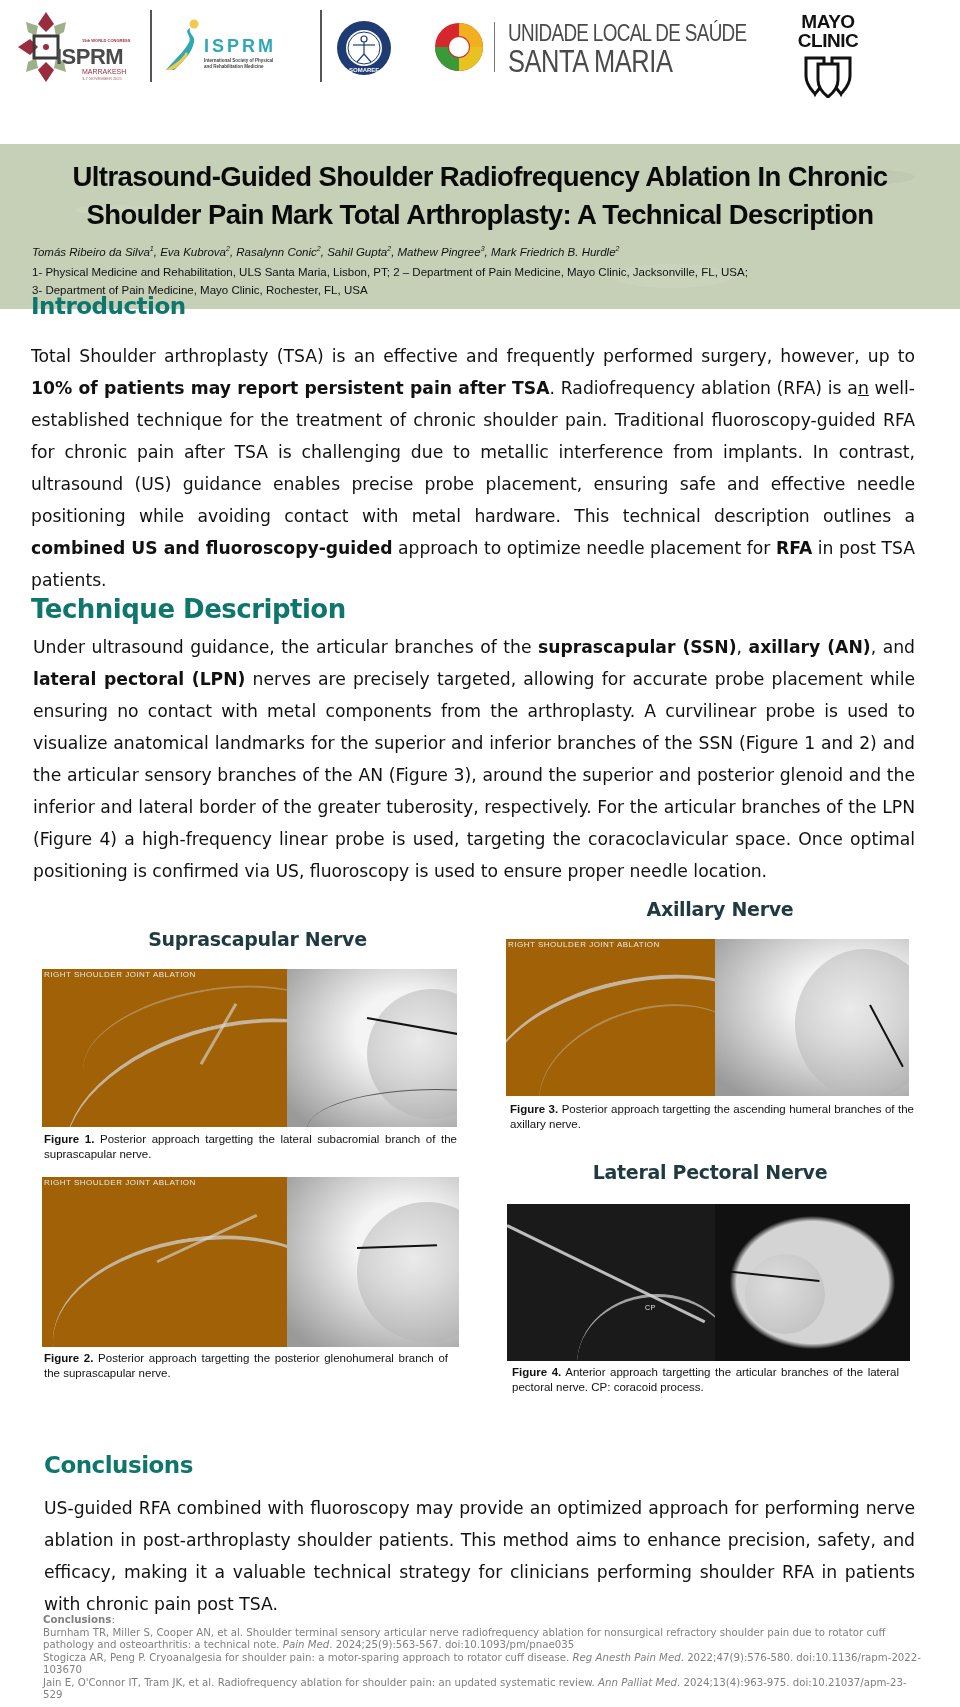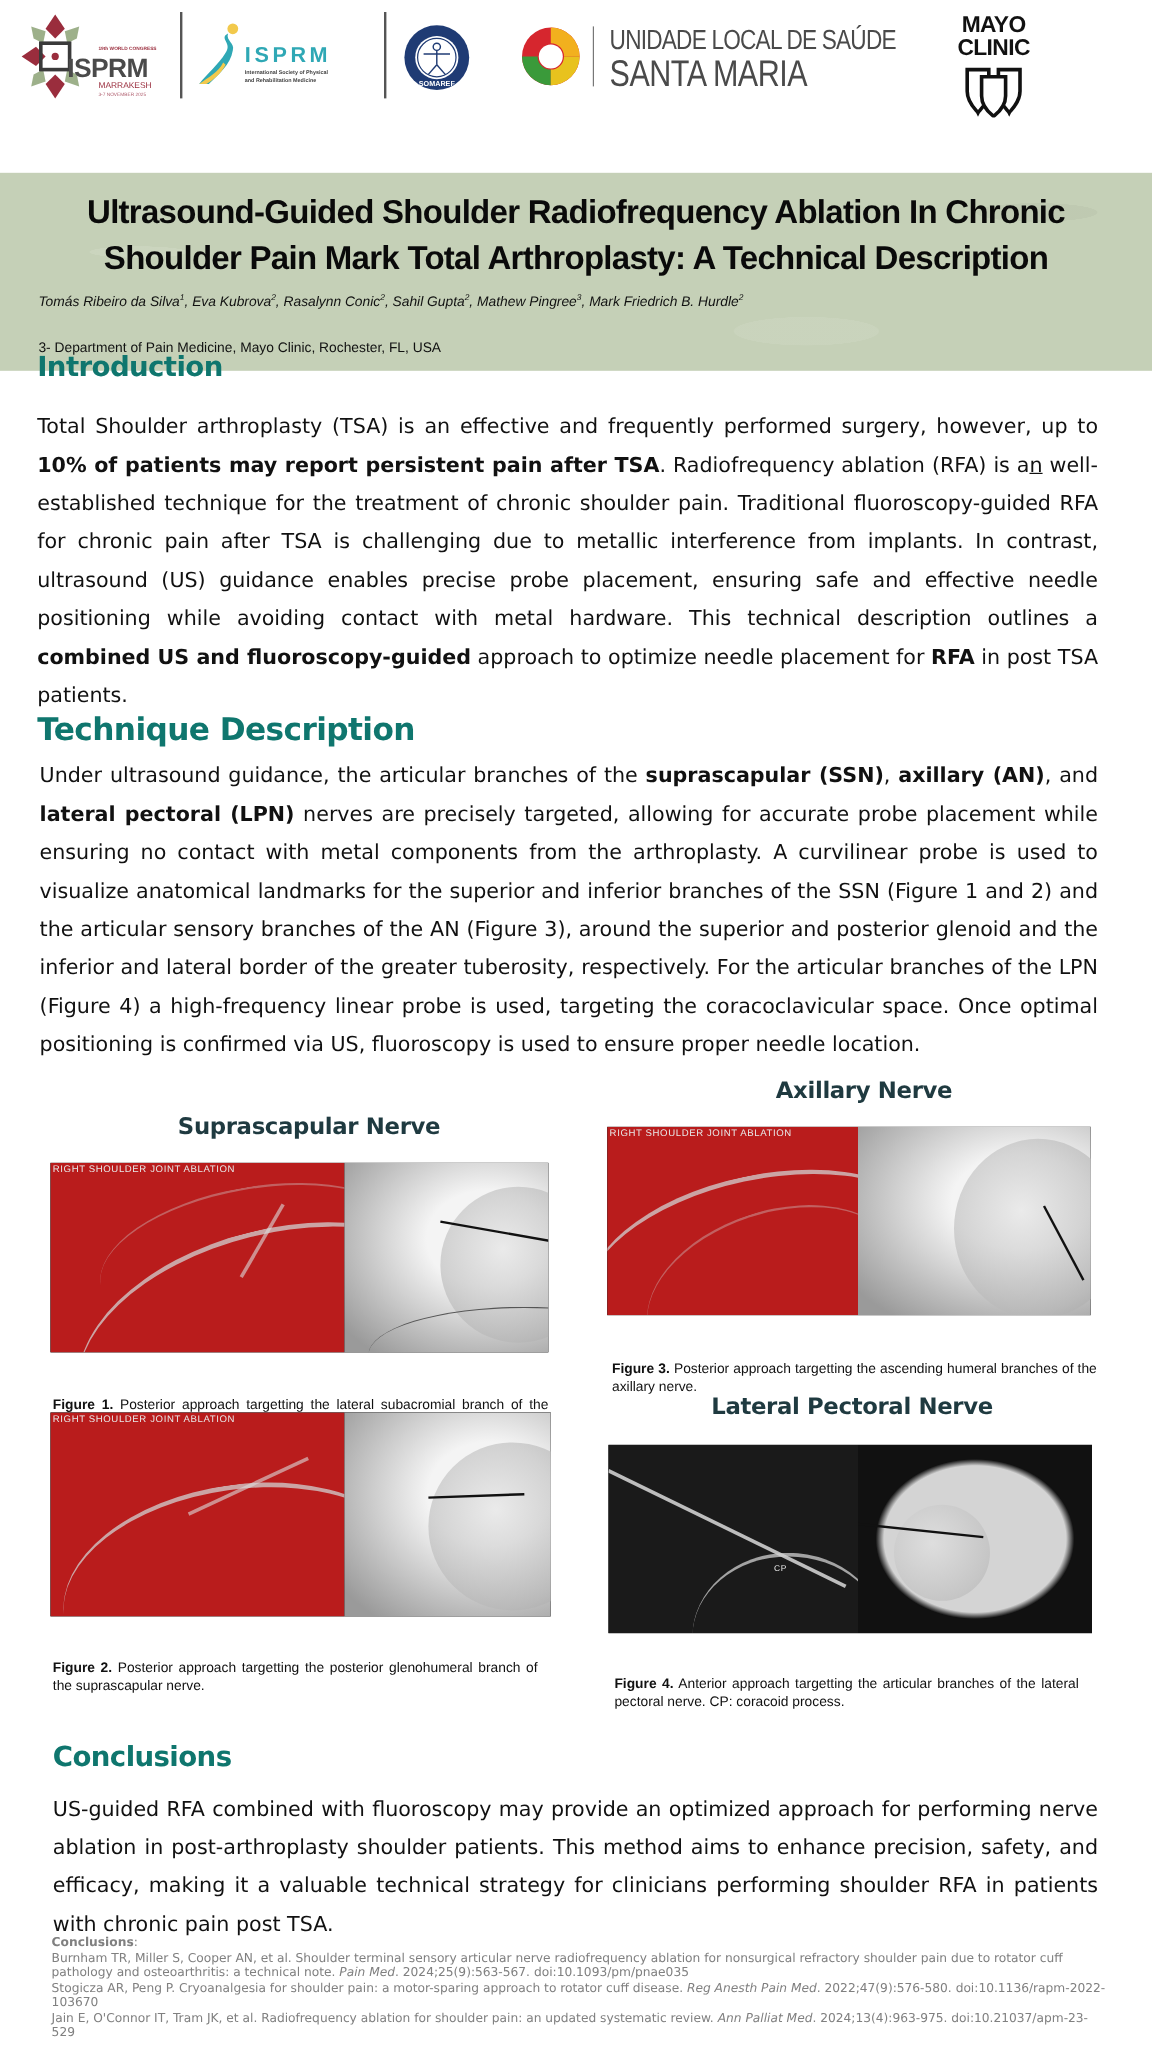--- a/index.html
+++ b/index.html
@@ -40,29 +40,29 @@
   
   .h2 { position: absolute; font: bold 23px "DejaVu Sans", sans-serif; color: #0f766e; letter-spacing: -0.5px; }
   .h2.small { font-size: 26px; }
   .para { position: absolute; font: 17.2px "DejaVu Sans", sans-serif; line-height: 32px; color: #111; text-align: justify; }
   .para b { font-weight: bold; }
   .para u { text-decoration: underline; }
 
   
   .fig-heading { position: absolute; font: bold 19px "DejaVu Sans", sans-serif; color: #1f3a40; text-align: center; letter-spacing: -0.3px; }
   .fig { position: absolute; background: #000; overflow: hidden; }
-  .us { position: absolute; left: 0; top: 0; height: 100%; background: #b91c1c; overflow: hidden; }
+  .us { position: absolute; left: 0; top: 0; height: 100%; background: #a16207; overflow: hidden; }
   .us .label { position: absolute; left: 2px; top: 1px; font: 8px "Liberation Sans", sans-serif; color: #e8e8e8; letter-spacing: 0.5px; white-space: nowrap; }
   .us .arc { position: absolute; border-radius: 50%; border-top: 4px solid rgba(210,210,210,0.75); border-left: 0; border-right: 0; border-bottom: 0; }
   .us .speck { position: absolute; background: rgba(160,160,160,0.25); }
   .xray { position: absolute; top: 0; height: 100%; background: radial-gradient(ellipse at 70% 40%, #f4f4f4 0 30%, #cfcfcf 55%, #9a9a9a 90%); overflow: hidden; }
   .xray .bone { position: absolute; border-radius: 50%; background: radial-gradient(circle at 40% 40%, #e8e8e8, #b8b8b8 70%, #9a9a9a); opacity: 0.8; }
   .xray .needle { position: absolute; height: 2px; background: #111; transform-origin: left center; }
   .xray .wire { position: absolute; border-radius: 50%; border-top: 1.5px solid #555; }
-  .caption { position: absolute; font: 11.5px "Liberation Sans", sans-serif; line-height: 15px; color: #111; text-align: justify; margin-top: 32px; }
+  .caption { position: absolute; font: 11.5px "Liberation Sans", sans-serif; line-height: 15px; color: #111; text-align: justify; }
   .caption b { font-weight: bold; }
 
   .refs { position: absolute; left: 43px; top: 1614px; width: 880px; font: 10.2px "DejaVu Sans", sans-serif; line-height: 12.5px; color: #808080; }
   .refs .rh { font-weight: bold; }
 </style>
 </head>
 <body>
 
 <div class="logo-bar">
   <div class="logo isprm-congress">
@@ -131,20 +131,21 @@
     </svg>
   </div>
 </div>
 
 <div class="title-band">
   <div class="title">
     <div>Ultrasound-Guided Shoulder Radiofrequency Ablation In Chronic</div>
     <div>Shoulder Pain Mark Total Arthroplasty: A Technical Description</div>
   </div>
   <div class="authors" id="authors"><span>Tomás Ribeiro da Silva</span><sup>1</sup>, <span>Eva Kubrova</span><sup>2</sup>, <span>Rasalynn Conic</span><sup>2</sup>, <span>Sahil Gupta</span><sup>2</sup>, <span>Mathew Pingree</span><sup>3</sup>, <span>Mark Friedrich B. Hurdle</span><sup>2</sup></div>
+  <div class="affil" style="top:122px">1- Physical Medicine and Rehabilitation, ULS Santa Maria, Lisbon, PT; 2 – Department of Pain Medicine, Mayo Clinic, Jacksonville, FL, USA;</div>
   <div class="affil" style="top:140px">3- Department of Pain Medicine, Mayo Clinic, Rochester, FL, USA</div>
 </div>
 
 <div class="h2" style="left:31px; top:293px">Introduction</div>
 <div class="para" id="intro-para" style="left:31px; top:340px; width:884px"><span>Total Shoulder arthroplasty (TSA) is an effective and frequently performed surgery, however, up to </span><b>10% of patients may report persistent pain after TSA</b><span>. Radiofrequency ablation (RFA) is a</span><u>n</u><span> well-established technique for the treatment of chronic shoulder pain. Traditional fluoroscopy-guided RFA for chronic pain after TSA is challenging due to metallic interference from implants. In contrast, ultrasound (US) guidance enables precise probe placement, ensuring safe and effective needle positioning while avoiding contact with metal hardware. This technical description outlines a </span><b>combined US and fluoroscopy-guided</b><span> approach to optimize needle placement for </span><b>RFA</b><span> in post TSA patients.</span></div>
 
 <div class="h2 small" style="left:31px; top:594px">Technique Description</div>
 <div class="para" id="tech-para" style="left:33px; top:631px; width:882px"><span>Under ultrasound guidance, the articular branches of the </span><b>suprascapular (SSN)</b><span>, </span><b>axillary (AN)</b><span>, and </span><b>lateral pectoral (LPN)</b><span> nerves are precisely targeted, allowing for accurate probe placement while ensuring no contact with metal components from the arthroplasty. A curvilinear probe is used to visualize anatomical landmarks for the superior and inferior branches of the SSN (Figure 1 and 2) and the articular sensory branches of the AN (Figure 3), around the superior and posterior glenoid and the inferior and lateral border of the greater tuberosity, respectively. For the articular branches of the LPN (Figure 4) a high-frequency linear probe is used, targeting the coracoclavicular space. Once optimal positioning is confirmed via US, fluoroscopy is used to ensure proper needle location.</span></div>
 
 <div class="fig-heading" style="left:40px; top:928px; width:435px">Suprascapular Nerve</div>

